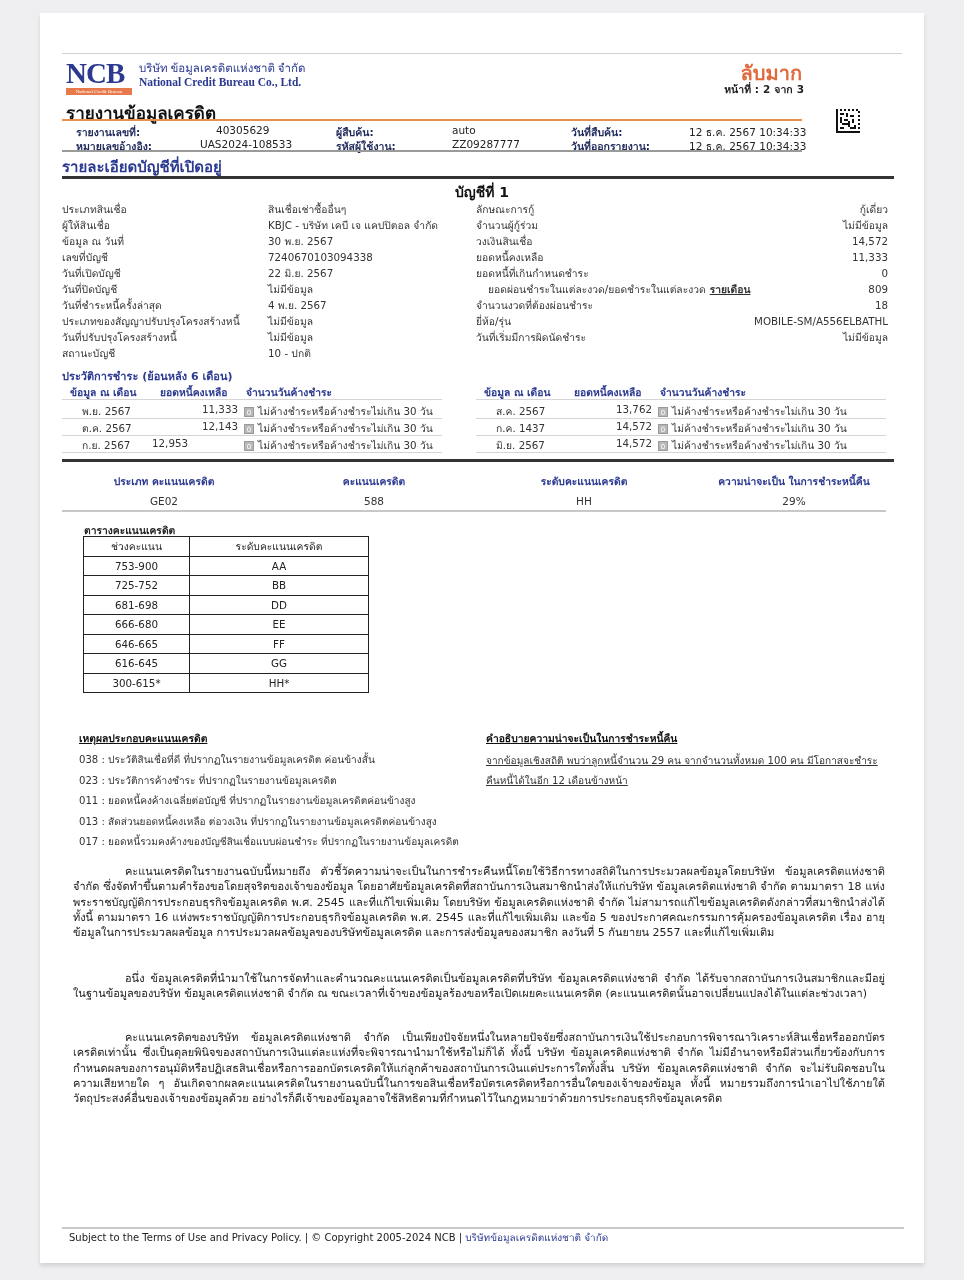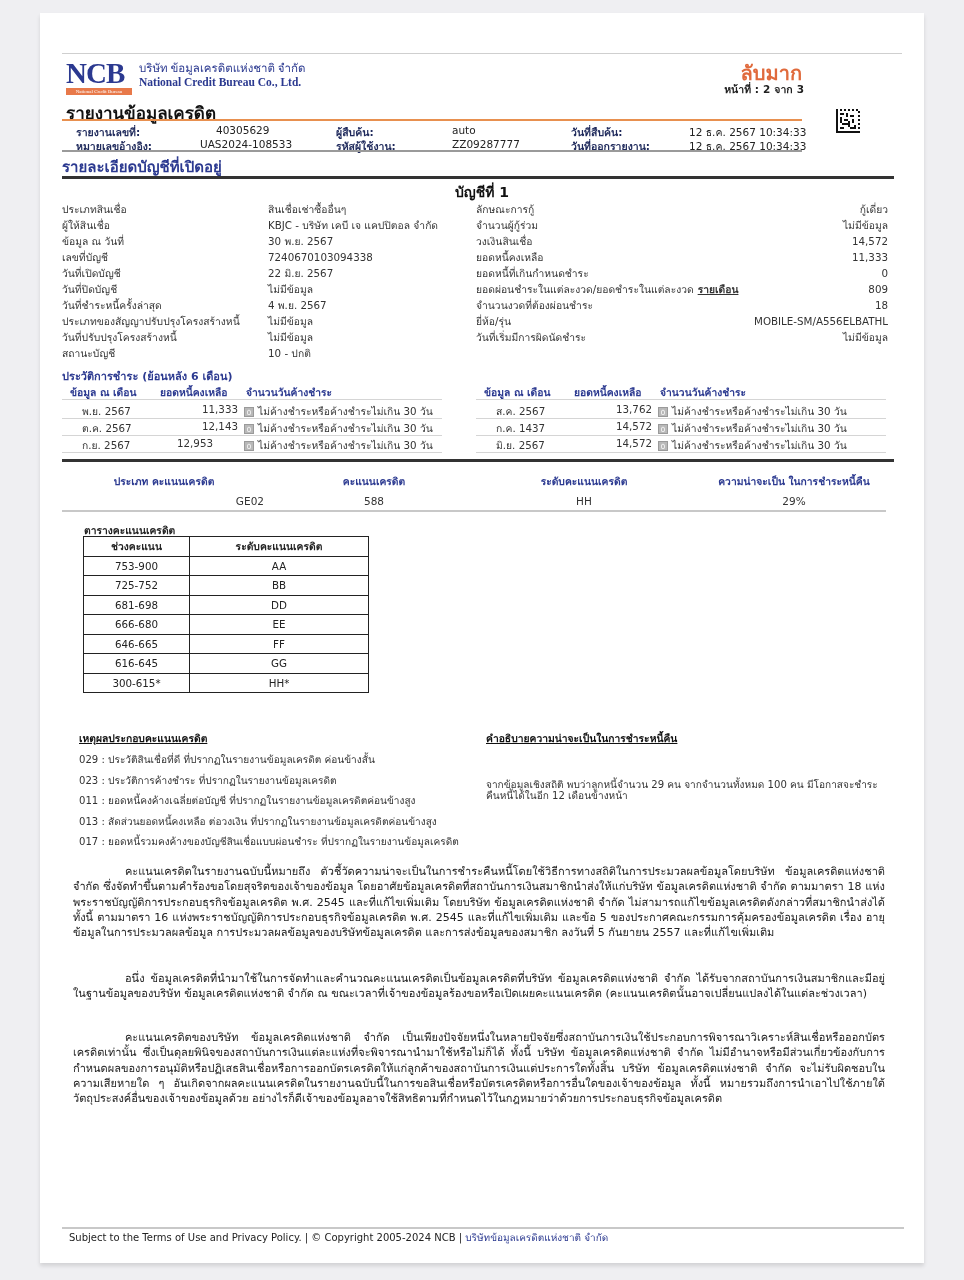--- a/index.html
+++ b/index.html
@@ -30,25 +30,25 @@
   .hist-sep { height: 1px; background: #d5d5d5; }
   .hist-row { font-size: 10.3px; color: #333; }
   .badge { display:inline-block; width: 10px; height: 10px; background: #b8b8b8; color: #fff; font-size: 7px; line-height: 10px; text-align:center; vertical-align: middle; margin-right: 4px; border: 1px solid #9a9a9a; }
   .dark-line2 { left: 22px; top: 446px; width: 832px; height: 3px; background: #333; }
   .score-head { font-size: 10.3px; font-weight: bold; color: #2b3990; text-align: center; }
   .score-val { font-size: 10.5px; color: #333; text-align: center; }
   .score-line { left: 22px; top: 497px; width: 824px; height: 2px; background: #c8c8c8; }
   .grade-title { left: 44px; top: 509px; font-size: 10.3px; font-weight: bold; color: #222; }
   table.grade { position: absolute; left: 43px; top: 523px; border-collapse: collapse; width: 286px; font-size: 10.3px; }
   table.grade td, table.grade th { border: 1px solid #222; height: 19.5px; text-align: center; padding: 0; }
-  table.grade th { font-weight: bold; color: #222; }
+  table.grade th { font-weight: normal; color: #222; }
   .reason-title { left: 39px; top: 717px; font-size: 10.3px; font-weight: bold; text-decoration: underline; color: #111; }
   .reason { left: 39px; font-size: 10.1px; color: #333; }
   .prob-title { left: 446px; top: 717px; font-size: 10.3px; font-weight: bold; text-decoration: underline; color: #111; }
-  .prob-text { left: 446px; top: 766px; width: 400px; font-size: 10.1px; line-height: 11px; color: #333; }
+  .prob-text { left: 446px; top: 738px; width: 400px; font-size: 10.1px; line-height: 20px; color: #333; text-decoration: underline; }
   .para { left: 33px; width: 812px; font-size: 11px; line-height: 15.3px; color: #222; text-align: justify; }
   .para .indent { display:inline-block; width: 52px; }
   .foot-line { left: 22px; top: 1214px; width: 842px; height: 2px; background: #c8c8c8; }
   .footer { left: 29px; top: 1217px; font-size: 10px; color: #222; }
   .footer .th { color: #2b3990; }
   .underline { text-decoration: underline; font-weight: bold; }
 </style>
 </head>
 <body>
 
@@ -204,66 +204,66 @@
     <div class="abs row" style="left:436px; top:188px;">ลักษณะการกู้</div>
     <div class="abs row" style="right:36px; top:188px; text-align:right;">กู้เดี่ยว</div>
     <div class="abs row" style="left:436px; top:204px;">จำนวนผู้กู้ร่วม</div>
     <div class="abs row" style="right:36px; top:204px; text-align:right;">ไม่มีข้อมูล</div>
     <div class="abs row" style="left:436px; top:220px;">วงเงินสินเชื่อ</div>
     <div class="abs row" style="right:36px; top:220px; text-align:right;">14,572</div>
     <div class="abs row" style="left:436px; top:236px;">ยอดหนี้คงเหลือ</div>
     <div class="abs row" style="right:36px; top:236px; text-align:right;">11,333</div>
     <div class="abs row" style="left:436px; top:252px;">ยอดหนี้ที่เกินกำหนดชำระ</div>
     <div class="abs row" style="right:36px; top:252px; text-align:right;">0</div>
-    <div class="abs row" style="left:436px; top:268px;">ยอดผ่อนชำระในแต่ละงวด/ยอดชำระในแต่ละงวด<span class="underline" style="margin-left:4px;">รายเดือน</span></div>
+    <div class="abs row" style="left:448px; top:268px;">ยอดผ่อนชำระในแต่ละงวด/ยอดชำระในแต่ละงวด<span class="underline" style="margin-left:4px;">รายเดือน</span></div>
     <div class="abs row" style="right:36px; top:268px; text-align:right;">809</div>
     <div class="abs row" style="left:436px; top:284px;">จำนวนงวดที่ต้องผ่อนชำระ</div>
     <div class="abs row" style="right:36px; top:284px; text-align:right;">18</div>
     <div class="abs row" style="left:436px; top:300px;">ยี่ห้อ/รุ่น</div>
     <div class="abs row" style="right:36px; top:300px; text-align:right;">MOBILE-SM/A556ELBATHL</div>
     <div class="abs row" style="left:436px; top:316px;">วันที่เริ่มมีการผิดนัดชำระ</div>
     <div class="abs row" style="right:36px; top:316px; text-align:right;">ไม่มีข้อมูล</div>
     <div class="abs hist-head" style="left:30px; top:371px;">ข้อมูล ณ เดือน</div>
     <div class="abs hist-head" style="left:120px; top:371px;">ยอดหนี้คงเหลือ</div>
     <div class="abs hist-head" style="left:206px; top:371px;">จำนวนวันค้างชำระ</div>
     <div class="abs hist-sep" style="left:22px; top:386px; width:380px;"></div>
     <div class="abs hist-row" style="left:42px; top:390px;">พ.ย. 2567</div>
     <div class="abs hist-row" style="left:112px; width:86px; text-align:right; top:390px;">11,333</div>
     <div class="abs hist-row" style="left:204px; top:390px;"><span class="badge">0</span><span>ไม่ค้างชำระหรือค้างชำระไม่เกิน 30 วัน</span></div>
     <div class="abs hist-sep" style="left:22px; top:405px; width:380px;"></div>
     <div class="abs hist-row" style="left:42px; top:407px;">ต.ค. 2567</div>
     <div class="abs hist-row" style="left:112px; width:86px; text-align:right; top:407px;">12,143</div>
     <div class="abs hist-row" style="left:204px; top:407px;"><span class="badge">0</span><span>ไม่ค้างชำระหรือค้างชำระไม่เกิน 30 วัน</span></div>
     <div class="abs hist-sep" style="left:22px; top:422px; width:380px;"></div>
     <div class="abs hist-row" style="left:42px; top:424px;">ก.ย. 2567</div>
-    <div class="abs hist-row" style="left:112px; width:86px; text-align:center; top:424px;">12,953</div>
+    <div class="abs hist-row" style="left:112px; width:86px; text-align:left; top:424px;">12,953</div>
     <div class="abs hist-row" style="left:204px; top:424px;"><span class="badge">0</span><span>ไม่ค้างชำระหรือค้างชำระไม่เกิน 30 วัน</span></div>
     <div class="abs hist-sep" style="left:22px; top:439px; width:380px;"></div>
     <div class="abs hist-head" style="left:444px; top:371px;">ข้อมูล ณ เดือน</div>
     <div class="abs hist-head" style="left:534px; top:371px;">ยอดหนี้คงเหลือ</div>
     <div class="abs hist-head" style="left:620px; top:371px;">จำนวนวันค้างชำระ</div>
     <div class="abs hist-sep" style="left:436px; top:386px; width:410px;"></div>
     <div class="abs hist-row" style="left:456px; top:390px;">ส.ค. 2567</div>
     <div class="abs hist-row" style="left:526px; width:86px; text-align:right; top:390px;">13,762</div>
     <div class="abs hist-row" style="left:618px; top:390px;"><span class="badge">0</span><span>ไม่ค้างชำระหรือค้างชำระไม่เกิน 30 วัน</span></div>
     <div class="abs hist-sep" style="left:436px; top:405px; width:410px;"></div>
     <div class="abs hist-row" style="left:456px; top:407px;">ก.ค. 1437</div>
     <div class="abs hist-row" style="left:526px; width:86px; text-align:right; top:407px;">14,572</div>
     <div class="abs hist-row" style="left:618px; top:407px;"><span class="badge">0</span><span>ไม่ค้างชำระหรือค้างชำระไม่เกิน 30 วัน</span></div>
     <div class="abs hist-sep" style="left:436px; top:422px; width:410px;"></div>
     <div class="abs hist-row" style="left:456px; top:424px;">มิ.ย. 2567</div>
     <div class="abs hist-row" style="left:526px; width:86px; text-align:right; top:424px;">14,572</div>
     <div class="abs hist-row" style="left:618px; top:424px;"><span class="badge">0</span><span>ไม่ค้างชำระหรือค้างชำระไม่เกิน 30 วัน</span></div>
     <div class="abs hist-sep" style="left:436px; top:439px; width:410px;"></div>
     <div class="abs score-head" style="left:24px; width:200px; top:460px;">ประเภท คะแนนเครดิต</div>
-    <div class="abs score-val" style="left:24px; width:200px; top:482px;text-align:right;">GE02</div>
+    <div class="abs score-val" style="left:24px; width:200px; top:482px;">GE02</div>
     <div class="abs score-head" style="left:234px; width:200px; top:460px;">คะแนนเครดิต</div>
     <div class="abs score-val" style="left:234px; width:200px; top:482px;">588</div>
     <div class="abs score-head" style="left:444px; width:200px; top:460px;">ระดับคะแนนเครดิต</div>
     <div class="abs score-val" style="left:444px; width:200px; top:482px;">HH</div>
     <div class="abs score-head" style="left:654px; width:200px; top:460px;">ความน่าจะเป็น ในการชำระหนี้คืน</div>
     <div class="abs score-val" style="left:654px; width:200px; top:482px;">29%</div>
-    <div class="abs reason" style="top:738px;">029 : ประวัติสินเชื่อที่ดี ที่ปรากฏในรายงานข้อมูลเครดิต ค่อนข้างสั้น</div>
+    <div class="abs reason" style="top:738px;">038 : ประวัติสินเชื่อที่ดี ที่ปรากฏในรายงานข้อมูลเครดิต ค่อนข้างสั้น</div>
     <div class="abs reason" style="top:758.5px;">023 : ประวัติการค้างชำระ ที่ปรากฏในรายงานข้อมูลเครดิต</div>
     <div class="abs reason" style="top:779px;">011 : ยอดหนี้คงค้างเฉลี่ยต่อบัญชี ที่ปรากฏในรายงานข้อมูลเครดิตค่อนข้างสูง</div>
     <div class="abs reason" style="top:799.5px;">013 : สัดส่วนยอดหนี้คงเหลือ ต่อวงเงิน ที่ปรากฏในรายงานข้อมูลเครดิตค่อนข้างสูง</div>
     <div class="abs reason" style="top:820px;">017 : ยอดหนี้รวมคงค้างของบัญชีสินเชื่อแบบผ่อนชำระ ที่ปรากฏในรายงานข้อมูลเครดิต</div>
   </div>
 
 </body></html>

